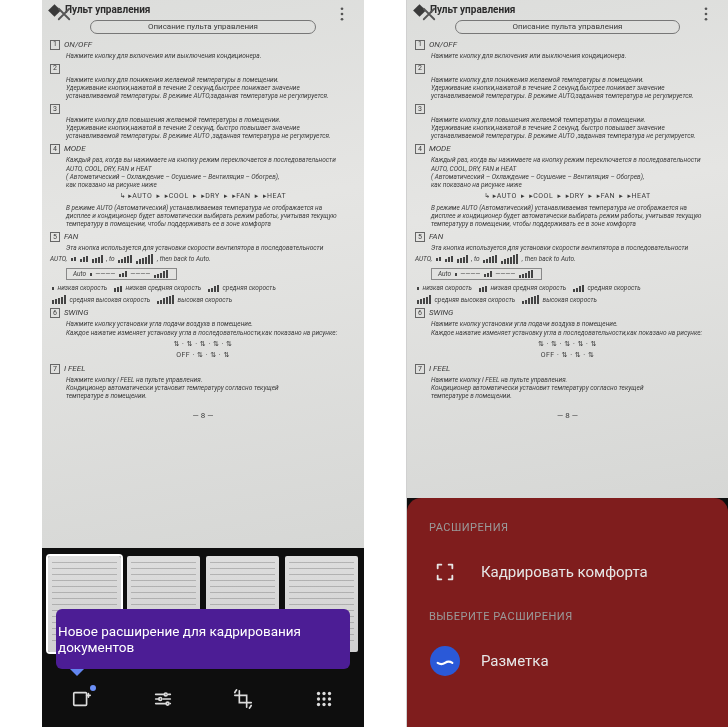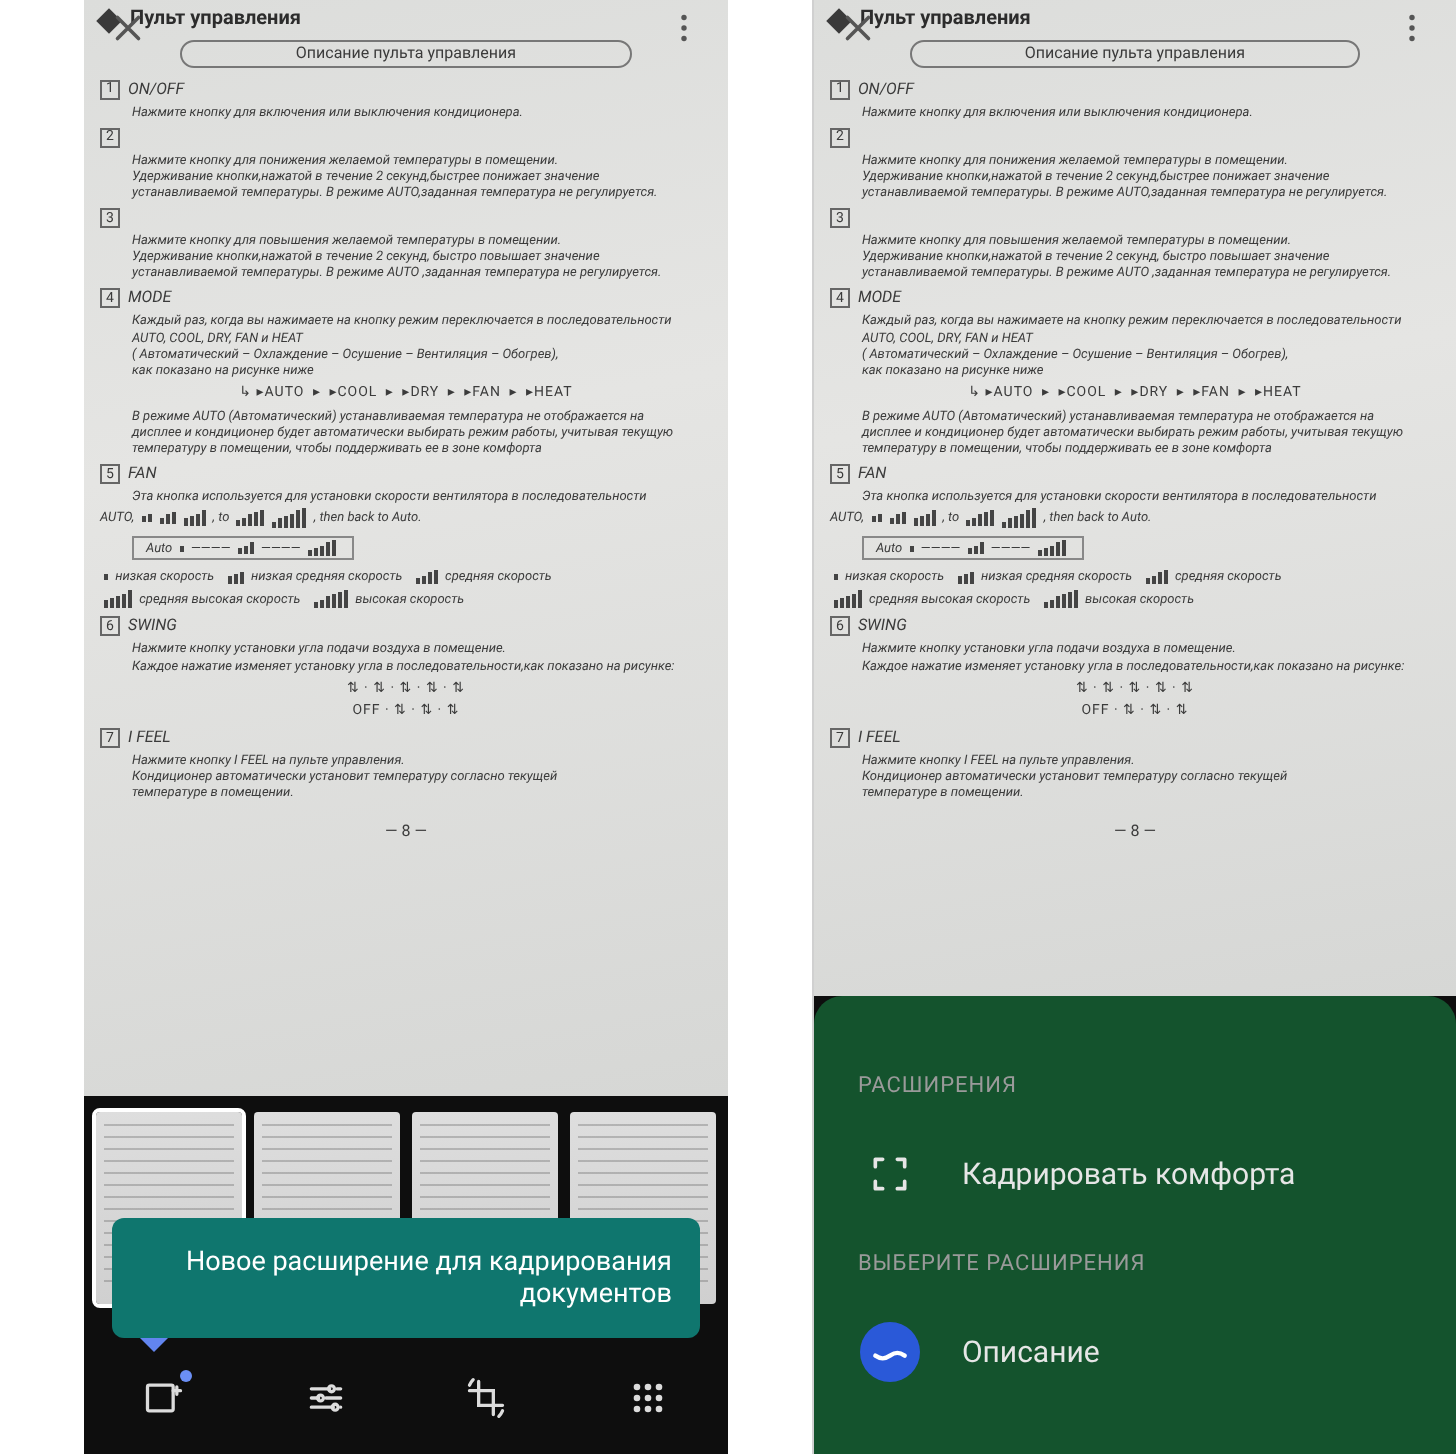--- a/index.html
+++ b/index.html
@@ -106,27 +106,26 @@
   .thumb.sel { outline: 2px solid #fff; }
   .thumb::after {
     content: ""; position: absolute; inset: 6px 4px;
     background: repeating-linear-gradient(#666 0 1px, transparent 1px 6px);
     opacity: 0.35;
   }
   .tooltip {
     position: absolute;
     left: 14px; right: 14px;
     bottom: 58px;
-    background: #0f766e;
+    background: #4c1d95;
     color: #fff;
     font-size: 13.5px;
-    padding: 14px 14px;
+    padding: 14px 2px;
     border-radius: 6px;
     z-index: 6;
-    text-align: right;
   }
   .tooltip::after {
     content: "";
     position: absolute;
     bottom: -7px; left: 14px;
     border: 7px solid transparent;
     border-top-color: #6285ef;
     border-bottom: none;
   }
   .bottombar {
@@ -142,24 +141,24 @@
   .bottombar svg { width: 22px; height: 22px; }
   .blue-dot {
     position: absolute; top: 6px; right: 6px;
     width: 6px; height: 6px; border-radius: 50%;
     background: #6b8ff5;
   }
   
   .sheet {
     position: absolute; left: 0; right: 0; bottom: 0;
     top: 498px;
-    background: #14532d;
+    background: #7f1d1d;
     border-radius: 14px 14px 0 0;
     color: #e6e6e6;
-    padding: 32px 0 0;
+    padding: 17px 0 0;
   }
   .sheet-label {
     font-size: 11px; letter-spacing: 0.5px;
     color: #9a9a9a;
     padding: 6px 22px;
   }
   .sheet-item {
     display: flex; align-items: center;
     gap: 20px;
     padding: 16px 22px;
@@ -452,16 +451,16 @@
     </div>
     <div class="sheet-label">ВЫБЕРИТЕ РАСШИРЕНИЯ</div>
     <div class="sheet-item">
       <div class="micon">
         <div class="markup-badge">
           <svg viewBox="0 0 24 24" fill="none" stroke="currentColor" stroke-width="2.4" stroke-linecap="round">
               <path d="M4 14c3 2 5 2 8 0s5-2 8 0"></path>
             </svg>
         </div>
       </div>
-      <div class="mlabel">Описание</div>
+      <div class="mlabel">Разметка</div>
     </div>
   </div>
 </div>
 
 </body></html>

